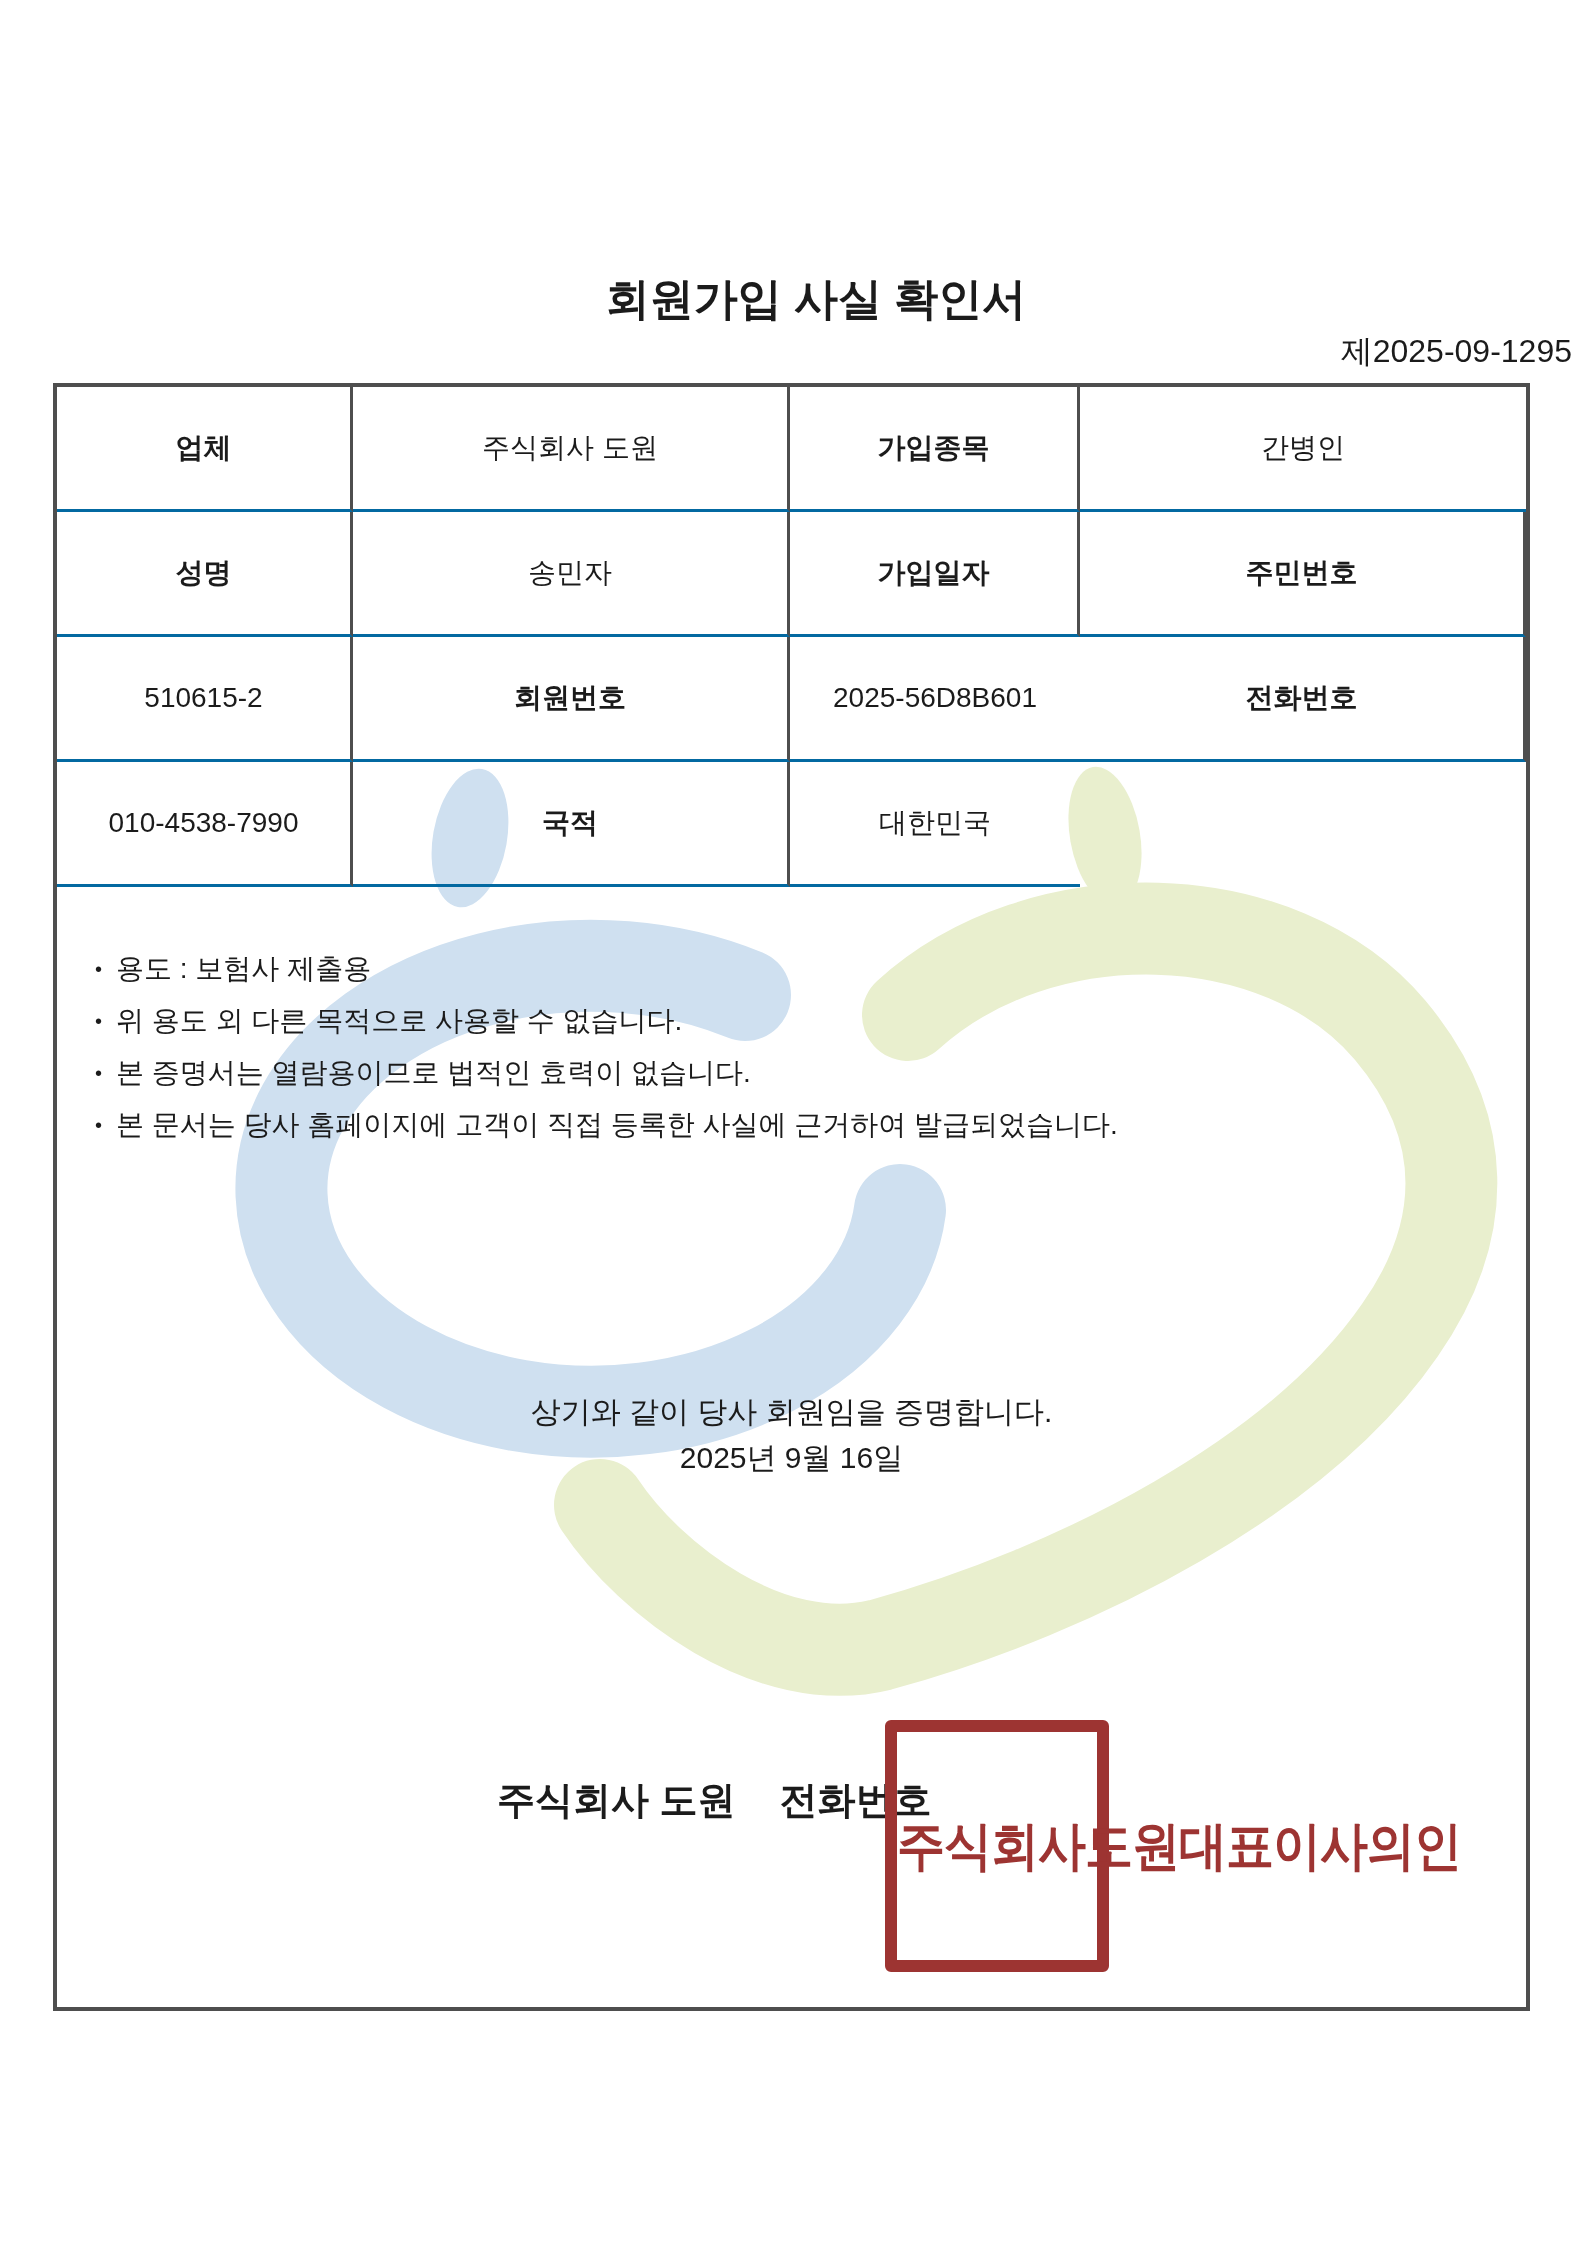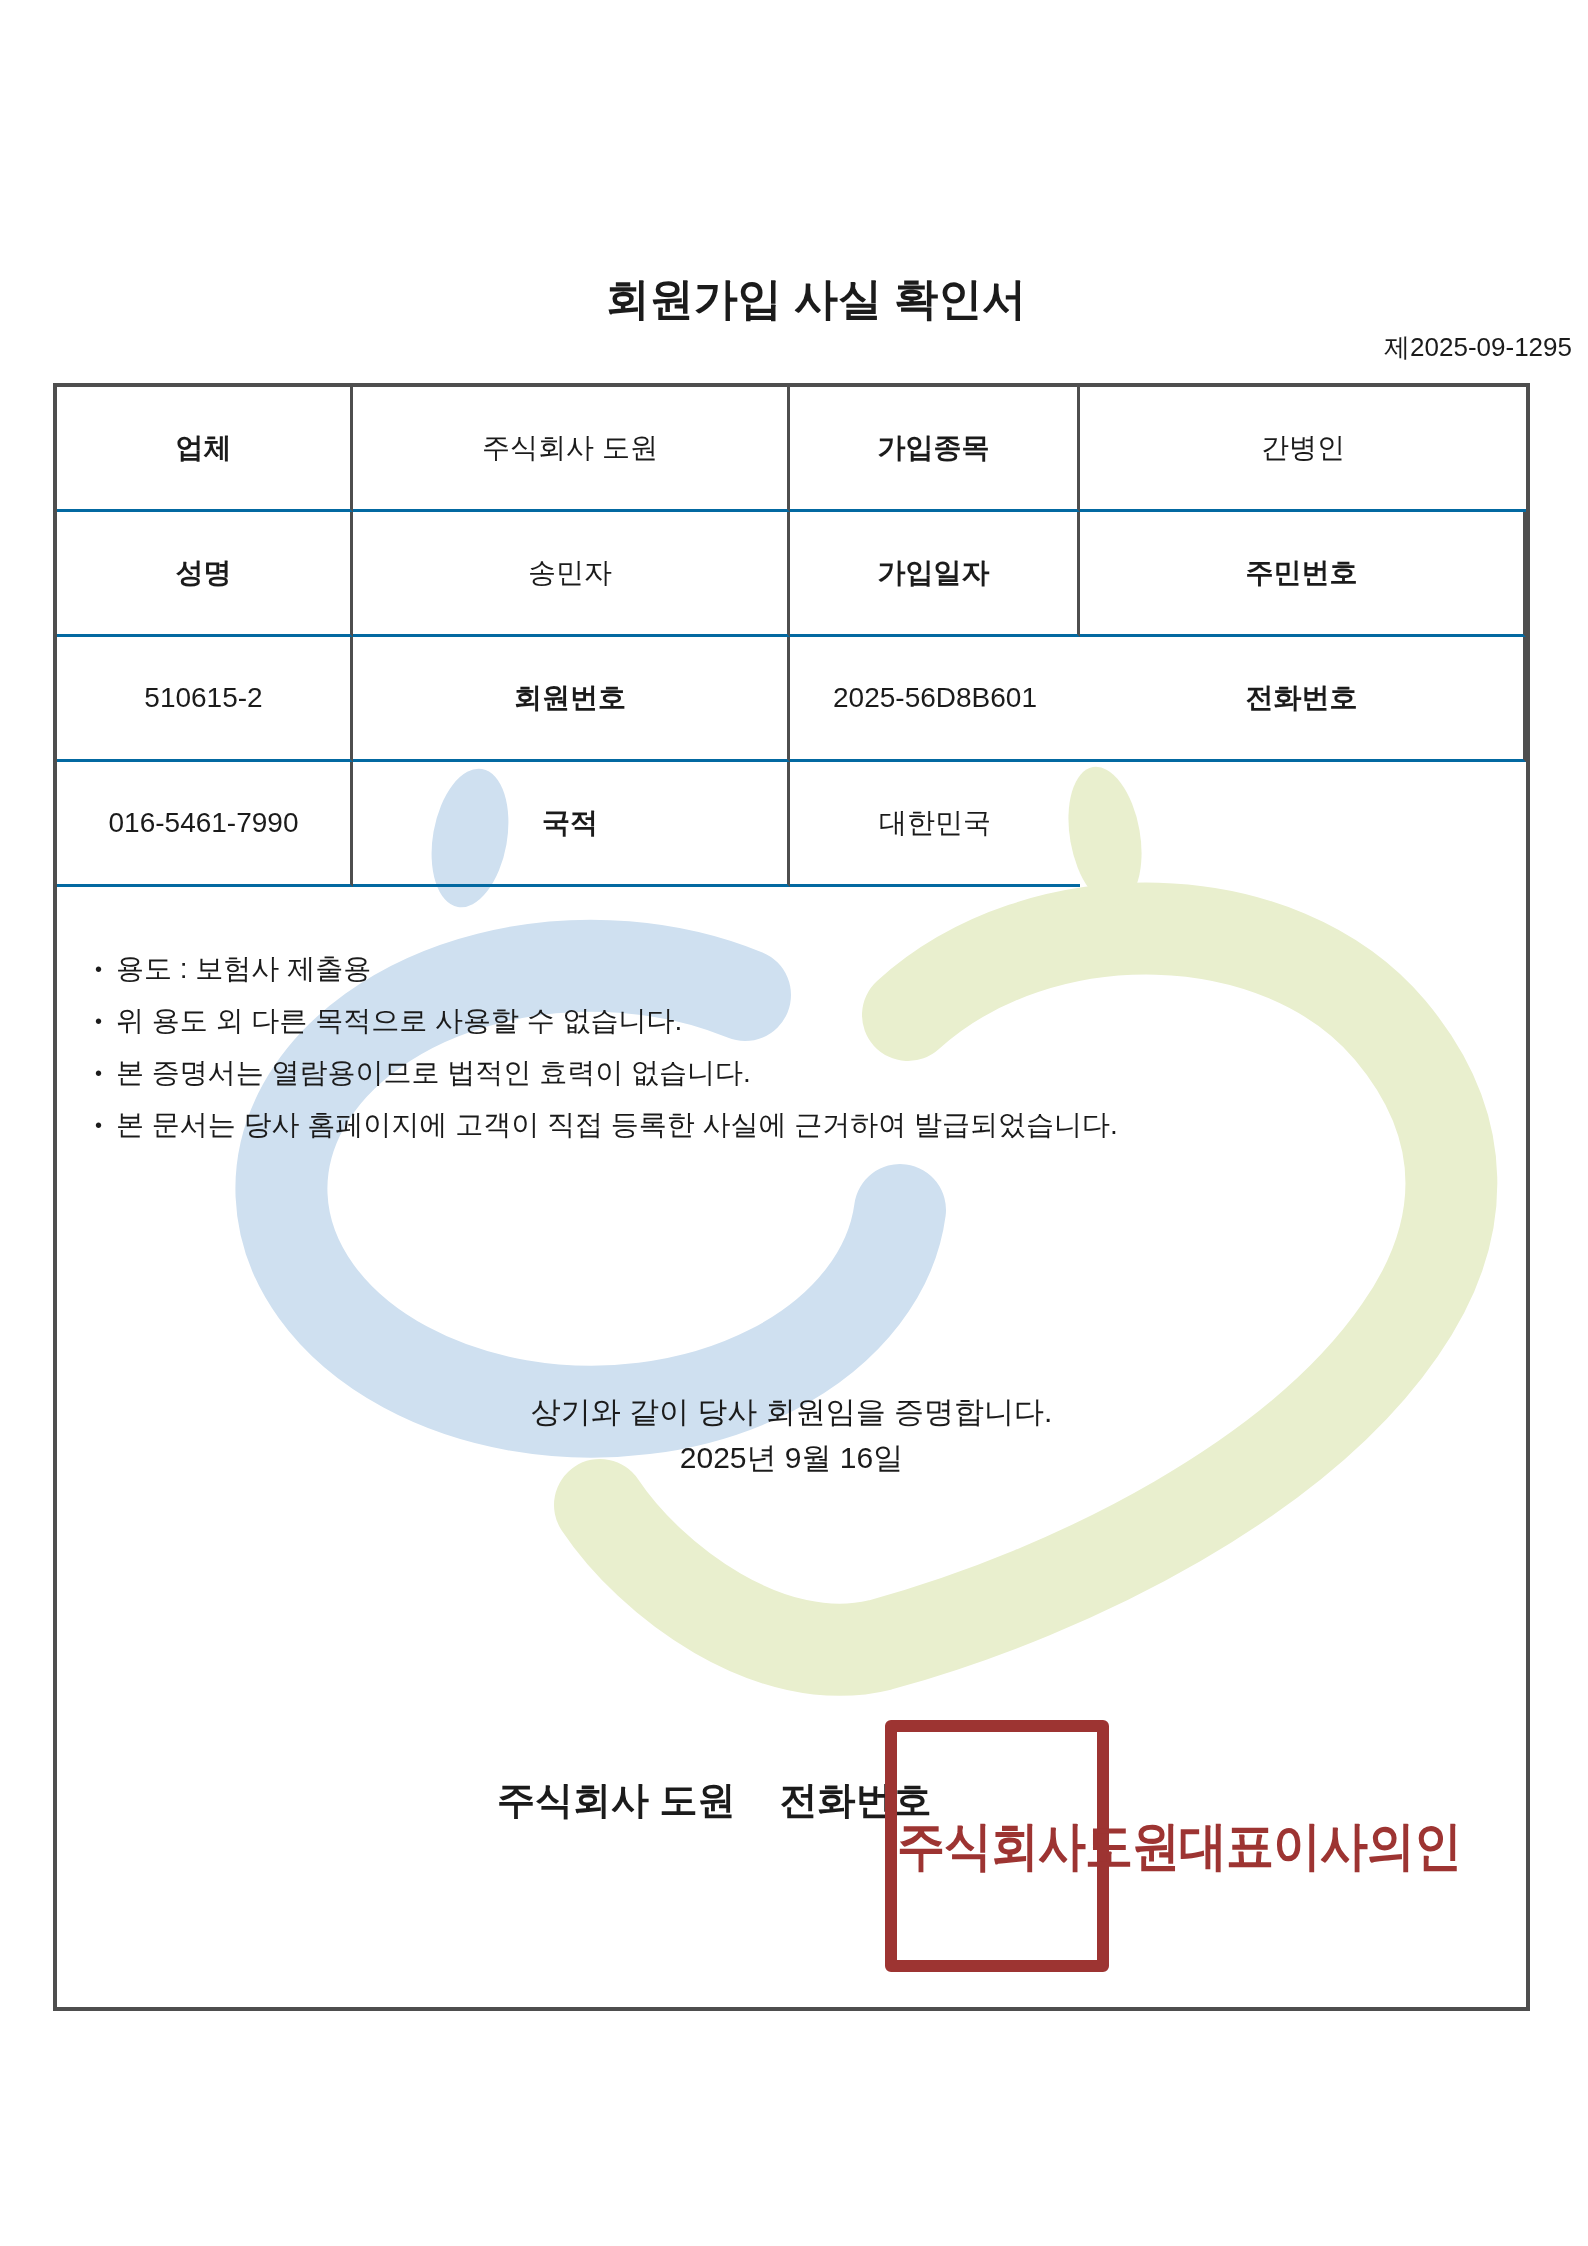--- a/index.html
+++ b/index.html
@@ -7,21 +7,21 @@
     position:relative; width:1588px; height:2246px; background:#ffffff;
     font-family:"Liberation Sans", sans-serif; color:#1b1b1b; overflow:hidden;padding-left:44px;
   }
   .watermark { position:absolute; left:0; top:0; z-index:0; }
   .layer { position:absolute; left:0; top:0; z-index:1; width:100%; height:100%; }
 
   .title {
     position:absolute; top:270px; left:0; width:100%;
     text-align:center; font-size:44px; font-weight:700; letter-spacing:0px;
   }
-  .doc-no { position:absolute; top:330px; right:60px; font-size:26px;margin-left:36px; }
+  .doc-no { position:absolute; top:330px; right:60px; font-size:32px;margin-left:36px; }
 
   .doc-box {
     position:absolute; left:53px; top:383px; width:1469px; height:1620px;
     border:4px solid #4e4e4e; background:transparent;
   }
   .grid { display:grid; grid-template-columns:296px 437px 290px 1fr; }
   .cell {
     height:122px; border-bottom:3px solid #0369a1; border-right:3px solid #4e4e4e;
     display:flex; align-items:center; justify-content:center;
     font-size:28px; background:transparent;
@@ -86,21 +86,21 @@
         <div class="cell hdr">성명</div>
         <div class="cell">송민자</div>
         <div class="cell hdr">가입일자</div>
 
         <div class="cell hdr">주민번호</div>
         <div class="cell">510615-2</div>
         <div class="cell hdr">회원번호</div>
         <div class="cell lastcol">2025-56D8B601</div>
 
         <div class="cell hdr">전화번호</div>
-        <div class="cell">016-5461-7990</div>
+        <div class="cell">010-4538-7990</div>
         <div class="cell hdr">국적</div>
         <div class="cell lastcol">대한민국</div>
       </div>
 
       <div class="notes">
         <div class="note-line">
           <span class="bullet">•</span>
           <span>용도 : 보험사 제출용</span>
         </div>
         <div class="note-line">

